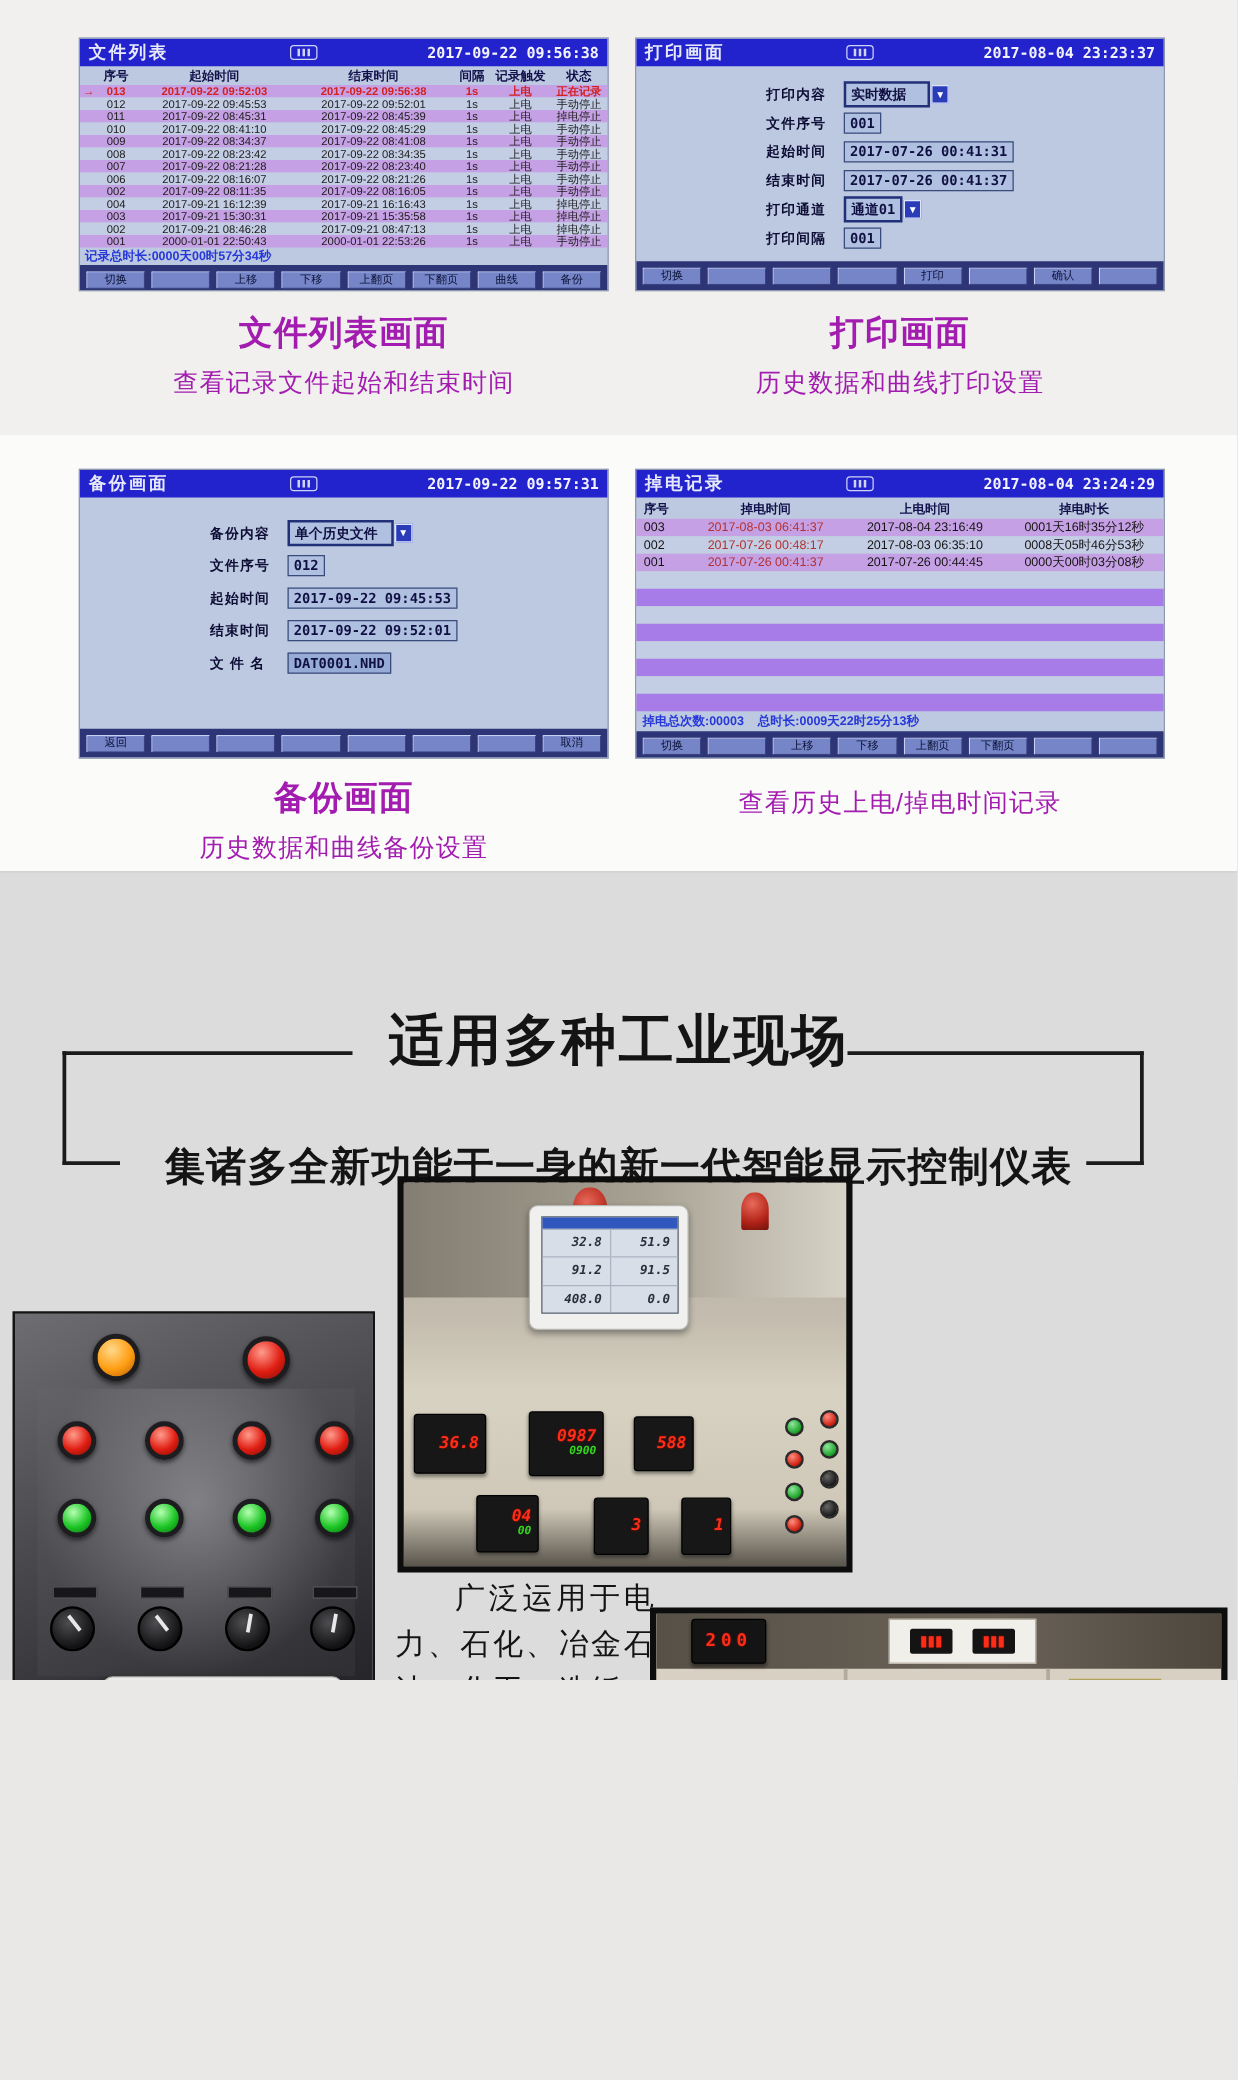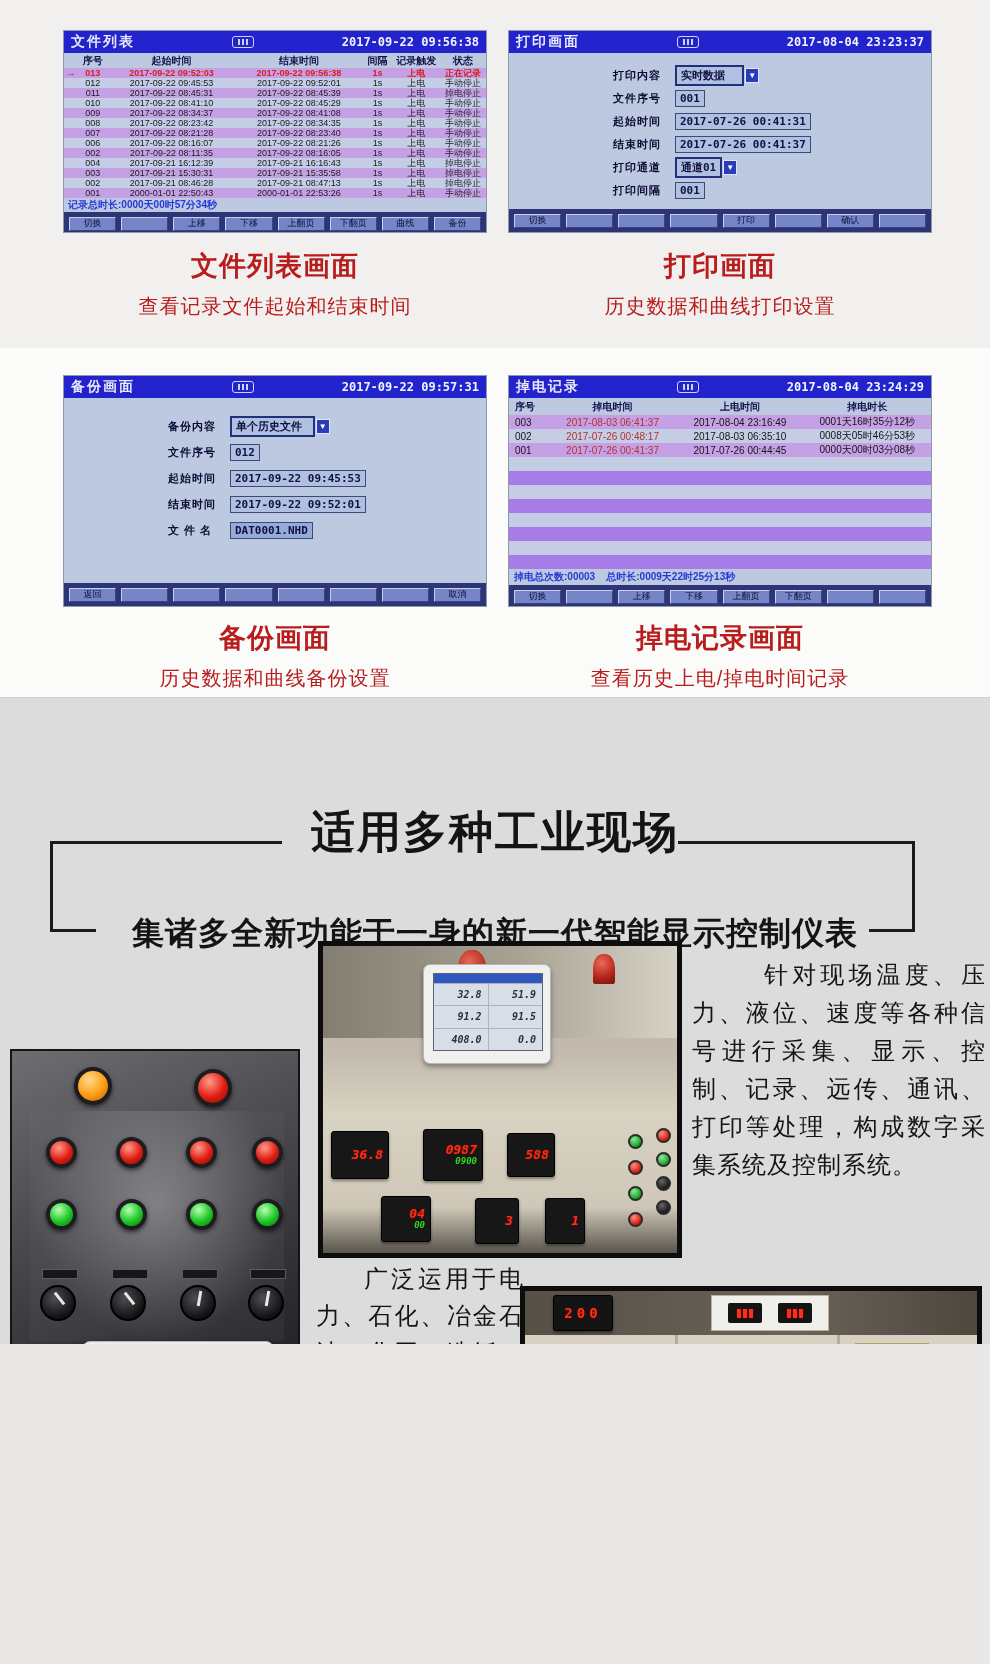--- a/index.html
+++ b/index.html
@@ -61,21 +61,21 @@
   .p-off{width:128px;text-align:center;color:#b23232;}
   .p-on{width:128px;text-align:center;}
   .p-dur{width:128px;text-align:center;}
   .stripes{display:flex;flex-direction:column;}
   .stripe{flex:0 0 14px;}
   .stripes .stripe:nth-child(odd){background:#c3cde4;}
   .stripes .stripe:nth-child(even){background:#a87ce8;}
   .pfooter{flex:0 0 16px;display:flex;align-items:center;padding-left:5px;font-size:10px;font-weight:bold;color:#2638d8;white-space:pre;}
 
   
-  .caption{position:absolute;text-align:center;color:#b91c1c;}
+  .caption{position:absolute;text-align:center;color:#a21caf;}
   .cap-title{font-size:27px;font-weight:bold;letter-spacing:1px;}
   .cap-sub{font-size:20px;margin-top:9px;letter-spacing:1px;}
   .cap-file{left:65px;top:248px;width:420px;}
   .cap-print{left:510px;top:248px;width:420px;}
   .cap-backup{left:65px;top:272px;width:420px;}
   .cap-power{left:510px;top:272px;width:420px;}
 
   
   .headline{position:absolute;left:0;top:105px;width:990px;text-align:center;font-size:44px;font-weight:bold;color:#141414;letter-spacing:2px;}
   .subtitle{position:absolute;left:0;top:214px;width:990px;text-align:center;font-size:32px;font-weight:bold;color:#141414;letter-spacing:1px;}
@@ -516,21 +516,20 @@
           <button class="sbtn"></button>
           <button class="sbtn"></button>
         </div>
     </div>
 
     <div class="caption cap-backup">
       <div class="cap-title">备份画面</div>
       <div class="cap-sub">历史数据和曲线备份设置</div>
     </div>
     <div class="caption cap-power">
-      <div class="cap-title">掉电记录画面</div>
       <div class="cap-sub">查看历史上电/掉电时间记录</div>
     </div>
   </section>
 
   <section class="band band3">
     <div class="ln ln-tl"></div>
     <div class="ln ln-tr"></div>
     <div class="ln ln-vl"></div>
     <div class="ln ln-vr"></div>
     <div class="ln ln-bl"></div>
@@ -599,21 +598,20 @@
         <i class="dot r"></i>
       </div>
       <div class="pa-btncol2">
         <i class="dot r"></i>
         <i class="dot g"></i>
         <i class="dot k"></i>
         <i class="dot k"></i>
       </div>
     </figure>
 
-    <p class="para para-signals">针对现场温度、压力、液位、速度等各种信号进行采集、显示、控制、记录、远传、通讯、打印等处理，构成数字采集系统及控制系统。</p>
 
     <figure class="photo photo-b">
       <span class="lamp big orange" style="left:62px;top:16px"></span>
       <span class="lamp big red" style="left:182px;top:18px"></span>
       <span class="lamp sm red" style="left:34px;top:86px"></span>
       <span class="lamp sm red" style="left:104px;top:86px"></span>
       <span class="lamp sm red" style="left:174px;top:86px"></span>
       <span class="lamp sm red" style="left:240px;top:86px"></span>
       <span class="lamp sm green" style="left:34px;top:148px"></span>
       <span class="lamp sm green" style="left:104px;top:148px"></span>

